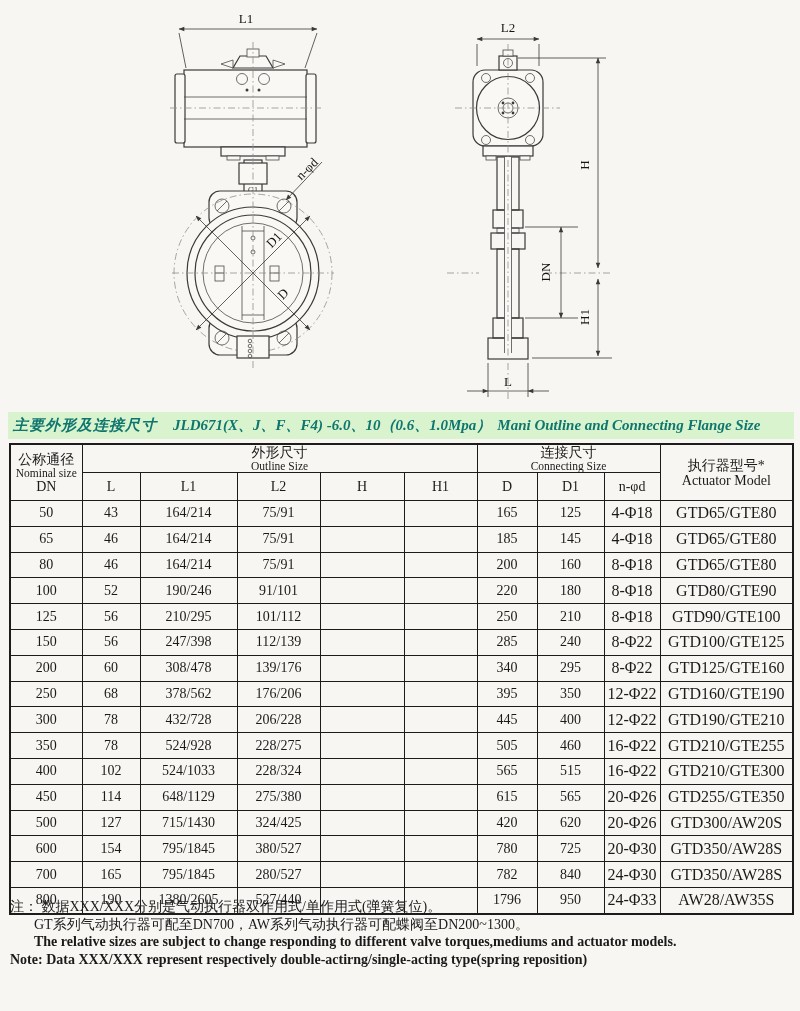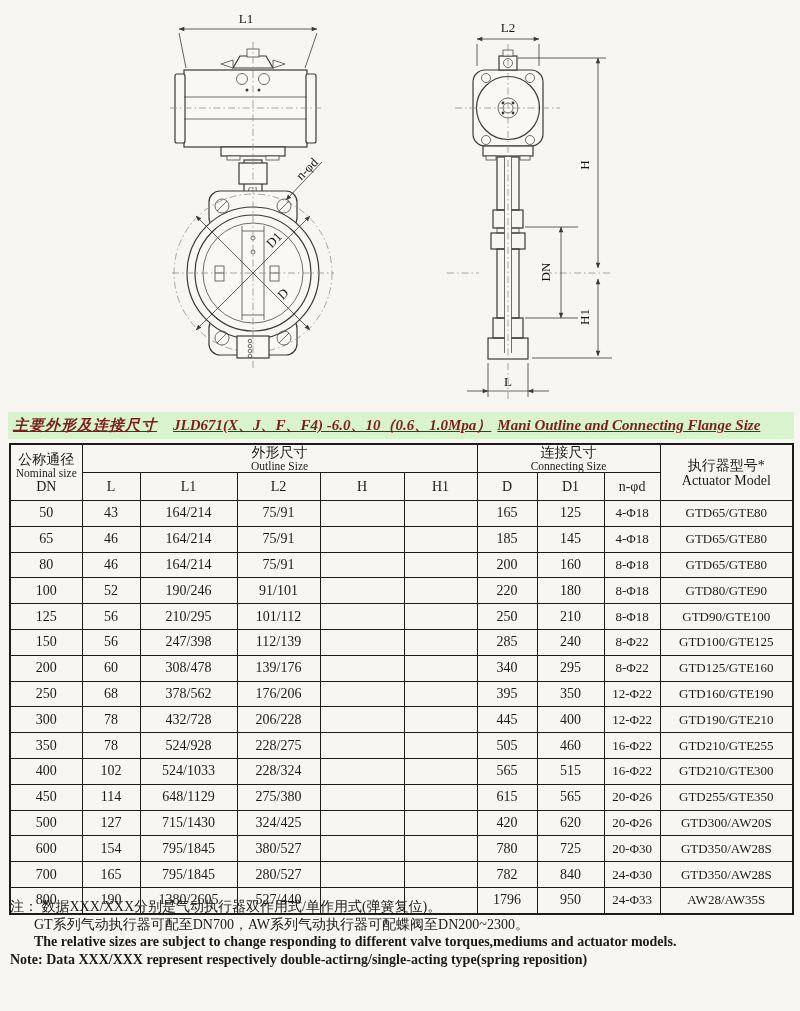--- a/index.html
+++ b/index.html
@@ -39,21 +39,21 @@
   }
   table.dim-table td{
     border:1px solid #1c1c1c;text-align:center;vertical-align:middle;
     padding:0;overflow:hidden;white-space:nowrap;
   }
   tr.hr1 td{height:27px;font-family:Liberation Serif, serif;}
   tr.hr2 td{height:27px;}
   tbody.rows td{height:24.8px;}
   .en-sub{font-size:11.5px;display:block;line-height:12px;}
   .zh-head{font-size:14px;display:block;line-height:15px;}
-  .cell-sm{font-size:13px;}
+  .cell-sm{font-size:16px;}
 
   
   .notes{position:absolute;left:10px;top:898px;width:784px;
     font-size:14px;line-height:17.6px;white-space:nowrap;}
   .notes .indent{padding-left:24px;}
   .notes .en{font-weight:bold;}
 </style>
 </head>
 <body>
 
@@ -231,21 +231,21 @@
         <line x1="488" y1="363" x2="488" y2="397" class="dim"></line>
         <line x1="528" y1="363" x2="528" y2="397" class="dim"></line>
         <line x1="467" y1="391" x2="488" y2="391" class="dim" marker-end="url(#ar)"></line>
         <line x1="528" y1="391" x2="549" y2="391" class="dim" marker-start="url(#ar)"></line>
         <line x1="488" y1="391" x2="528" y2="391" class="lt"></line>
         <text x="508" y="386" text-anchor="middle" class="dlbl">L</text>
       </g>
     </g>
   </svg>
 
-  <div class="titlebar" style="background: rgb(216, 243, 205); color: #7f1d1d; text-decoration: underline;">
+  <div class="titlebar" style="background: rgb(216, 243, 205); color: #0f766e;">
     <span class="zh">主要外形及连接尺寸</span><span class="model">JLD671(X、J、F、F4) -6.0、10（0.6、1.0Mpa）</span><span class="en">Mani Outline and Connecting Flange Size</span>
   </div>
 
   <table class="dim-table">
     <colgroup>
       <col style="width:72px">
         <col style="width:58px">
         <col style="width:97px">
         <col style="width:83px">
       <col style="width:84px">
@@ -477,18 +477,18 @@
           <td>1796</td>
           <td>950</td>
           <td class="cell-sm">24-Φ33</td>
           <td class="cell-sm">AW28/AW35S</td>
         </tr>
       </tbody>
   </table>
 
   <div class="notes">
     <div>注：  数据XXX/XXX分别是气动执行器双作用式/单作用式(弹簧复位)。</div>
-    <div class="indent">GT系列气动执行器可配至DN700，AW系列气动执行器可配蝶阀至DN200~2300。</div>
+    <div class="indent">GT系列气动执行器可配至DN700，AW系列气动执行器可配蝶阀至DN200~1300。</div>
     <div class="en indent">The relative sizes are subject to change responding to different valve torques,mediums and actuator models.</div>
     <div class="en">Note: Data XXX/XXX represent respectively double-actirng/single-acting type(spring reposition)</div>
   </div>
 
 </div>
 
 </body></html>

